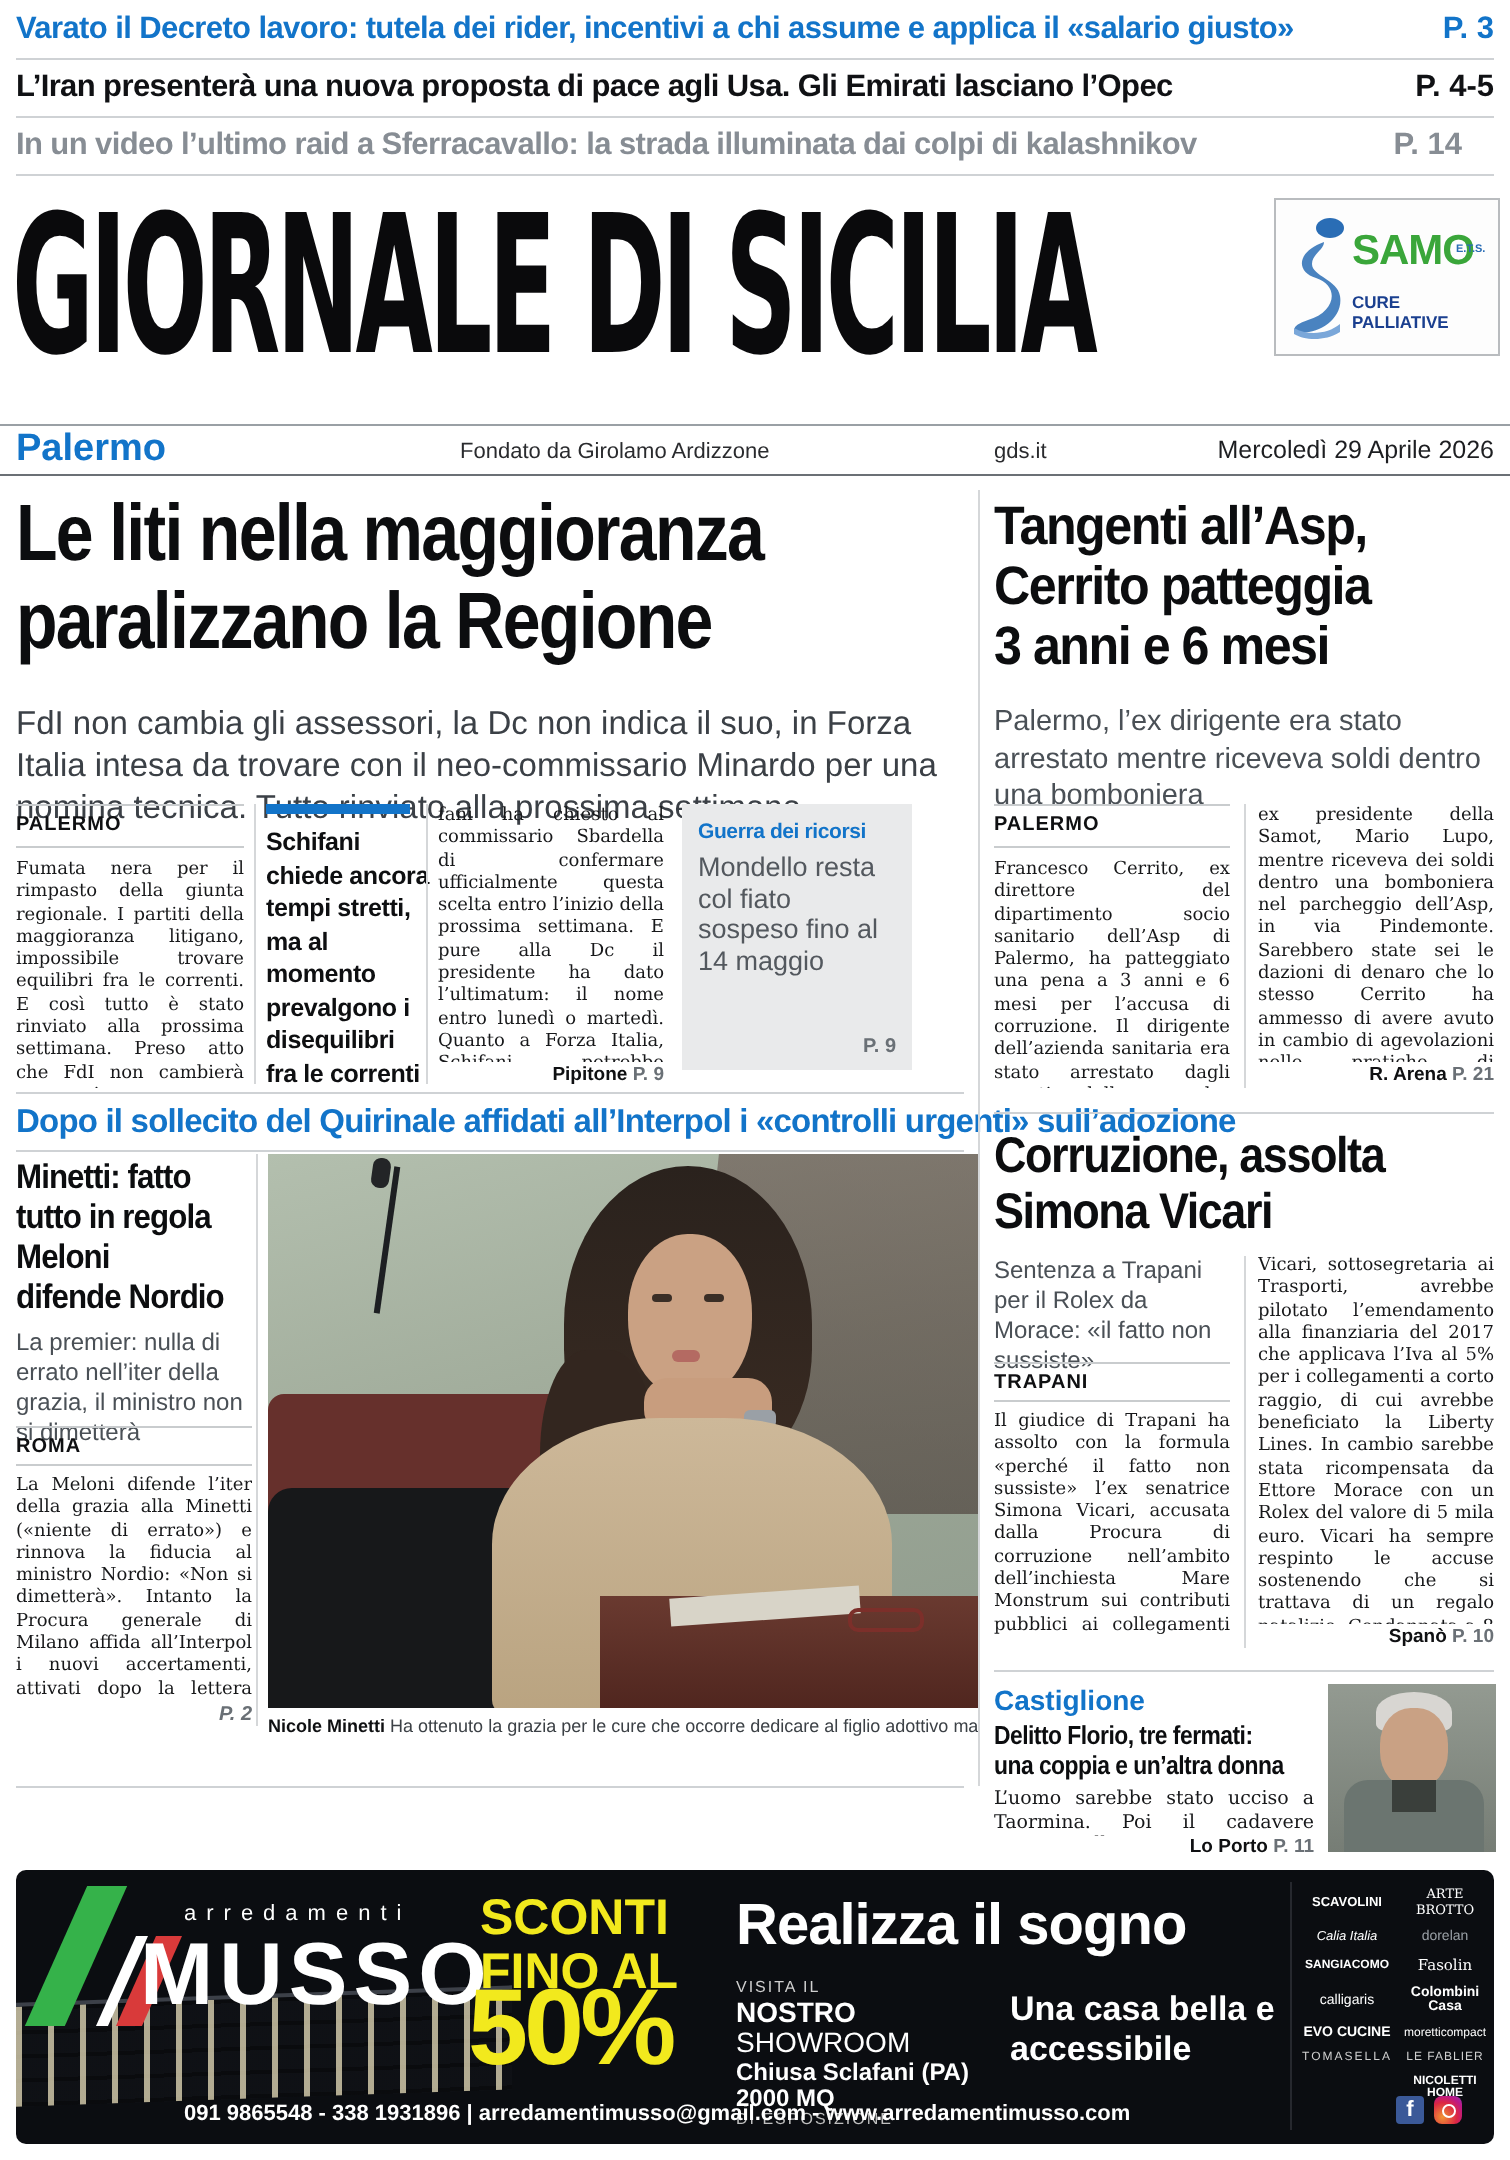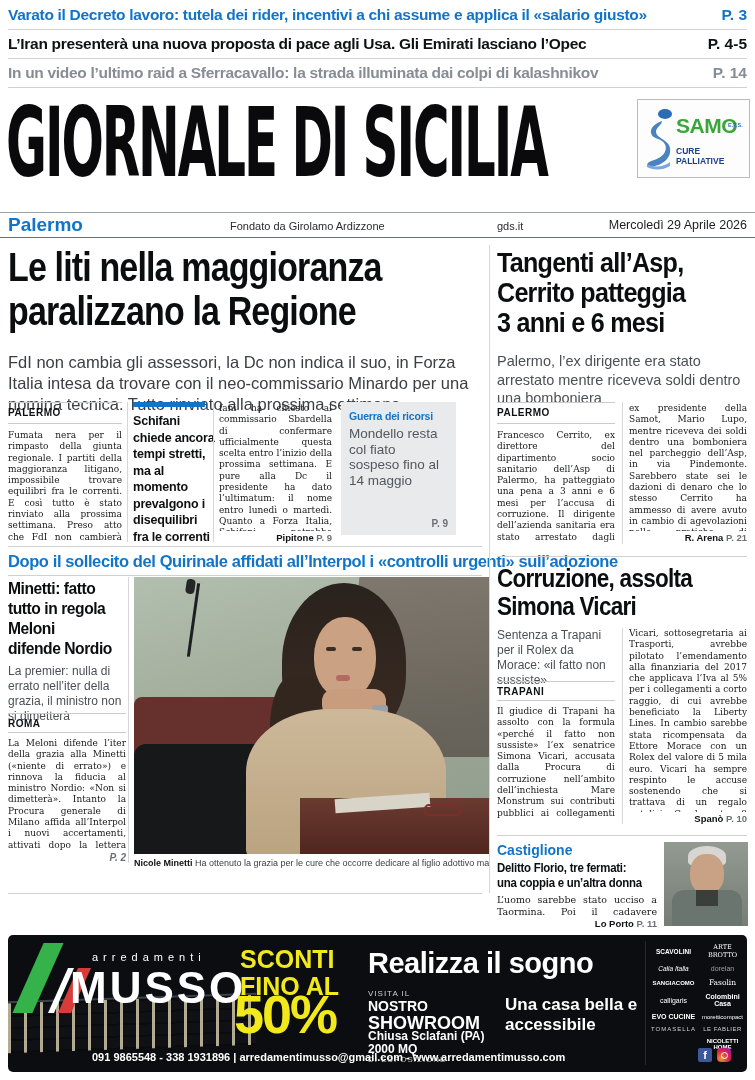--- a/index.html
+++ b/index.html
@@ -34,21 +34,21 @@
 
   <div class="abs teaser t-blue" style="left:8px;top:6px;width:680px;">Varato il Decreto lavoro: tutela dei rider, incentivi a chi assume e applica il «salario giusto»</div>
   <div class="abs pagenum t-blue" style="right:8px;top:6px;">P. 3</div>
   <div class="hrule" style="left:8px;top:29px;width:739px;"></div>
 
   <div class="abs teaser t-black" style="left:8px;top:35px;width:680px;">L’Iran presenterà una nuova proposta di pace agli Usa. Gli Emirati lasciano l’Opec</div>
   <div class="abs pagenum t-black" style="right:8px;top:35px;">P. 4-5</div>
   <div class="hrule" style="left:8px;top:58px;width:739px;"></div>
 
   <div class="abs teaser t-gray" style="left:8px;top:64px;width:680px;">In un video l’ultimo raid a Sferracavallo: la strada illuminata dai colpi di kalashnikov</div>
-  <div class="abs pagenum t-gray" style="right:8px;top:64px;">P. 14</div>
+  <div class="abs pagenum t-gray" style="right:24px;top:64px;">P. 14</div>
   <div class="hrule" style="left:8px;top:87px;width:739px;"></div>
 
   <div class="abs masthead" style="left:6px;top:99px;">GIORNALE DI SICILIA</div>
 
 
   <div class="abs" style="left:637px;top:99px;width:111px;height:77px;border:1px solid #b9bcbf;background:#fdfdfd;">
     <svg class="abs" style="left:6px;top:6px;" width="30" height="64" viewBox="0 0 30 64">
       <ellipse cx="21" cy="8" rx="7" ry="5" fill="#2a6db5"></ellipse>
       <path d="M18 15 C4 20 4 30 14 33 C26 37 24 50 10 54 C4 56 2 58 4 60 C14 62 28 54 26 42 C25 34 12 32 12 26 C12 21 18 19 18 15 Z" fill="#2a6db5" opacity="0.85"></path>
       <path d="M3 58 C10 62 20 61 26 56 L26 60 C18 65 8 64 3 61 Z" fill="#7aa7d9"></path>
@@ -209,21 +209,21 @@
     <div class="abs adtxt" style="left:84px;top:16px;font-size:11px;letter-spacing:5px;">arredamenti</div>
     <div class="abs adtxt" style="left:62px;top:28px;font-weight:bold;font-size:44px;letter-spacing:3px;">MUSSO</div>
 
     <div class="abs" style="left:232px;top:10px;font-weight:bold;font-size:25px;color:#f2e91d;">SCONTI</div>
     <div class="abs" style="left:232px;top:37px;font-weight:bold;font-size:25px;color:#f2e91d;">FINO AL</div>
     <div class="abs" style="left:226px;top:52px;font-weight:bold;font-size:54px;line-height:54px;color:#f2e91d;letter-spacing:-2px;">50%</div>
 
     <div class="abs adtxt" style="left:360px;top:12px;font-weight:bold;font-size:29px;letter-spacing:-0.5px;">Realizza il sogno</div>
     <div class="abs" style="left:360px;top:54px;font-size:8px;letter-spacing:1px;color:#cfcfcf;">VISITA IL</div>
     <div class="abs adtxt" style="left:360px;top:63px;font-weight:bold;font-size:14px;">NOSTRO</div>
-    <div class="abs adtxt" style="left:360px;top:78px;font-weight:bold;font-size:18px;">SHOWROOM</div>
+    <div class="abs adtxt" style="left:360px;top:78px;font-weight:normal;font-size:14px;">SHOWROOM</div>
     <div class="abs adtxt" style="left:360px;top:94px;font-weight:bold;font-size:12px;">Chiusa Sclafani (PA)</div>
     <div class="abs adtxt" style="left:360px;top:107px;font-weight:bold;font-size:12px;">2000 MQ</div>
     <div class="abs" style="left:360px;top:120px;font-size:8px;letter-spacing:1px;color:#c0c0c0;">DI ESPOSIZIONE</div>
 
     <div class="abs adtxt" style="left:497px;top:60px;width:135px;font-weight:bold;font-size:17px;line-height:20px;">Una casa bella e accessibile</div>
 
     <div class="vrule" style="left:637px;top:6px;height:124px;background:#26282e;"></div>
     <div class="abs" style="left:643px;top:8px;width:94px;height:102px;display:grid;grid-template-columns:1fr 1fr;gap:6px 4px;align-items:center;">
       <span style="color:#fff;font-size:6.5px;font-weight:bold;text-align:center;">SCAVOLINI</span>
       <span style="color:#fff;font-size:6.5px;font-family:'DejaVu Serif',serif;text-align:center;">ARTE BROTTO</span>

